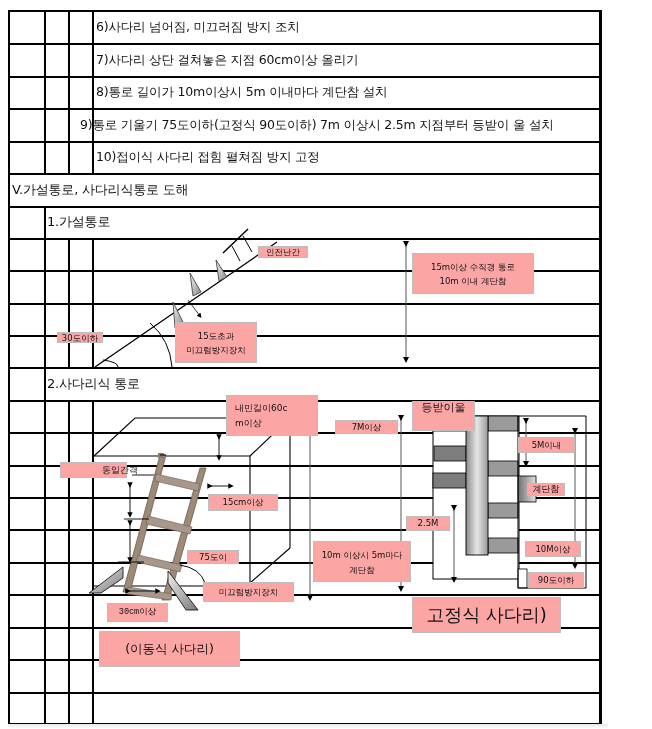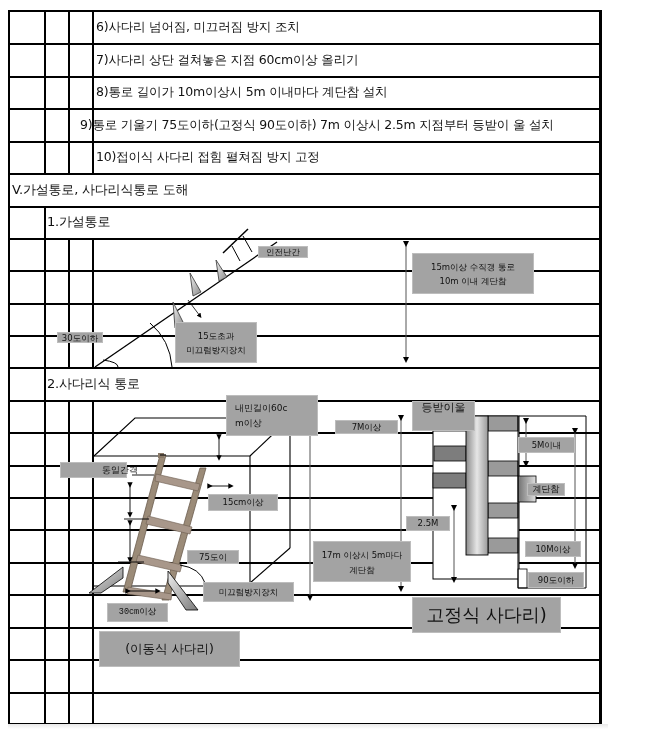--- a/index.html
+++ b/index.html
@@ -3,21 +3,21 @@
 <meta charset="utf-8">
 <style>
   html,body{margin:0;padding:0;background:#ffffff;}
   body{width:652px;height:729px;position:relative;overflow:hidden;font-family:"DejaVu Sans","Liberation Sans",sans-serif;color:#111;}
   .page{position:absolute;left:0;top:0;width:652px;height:729px;}
   .hl{position:absolute;height:2px;background:#000;}
   .vl{position:absolute;width:2px;background:#000;}
   .frame{position:absolute;left:8px;top:10px;width:589px;height:711px;border:2px solid #000;border-right-width:3px;border-bottom-width:3px;box-sizing:content-box;}
   .txt{position:absolute;font-size:12.5px;white-space:nowrap;line-height:16px;letter-spacing:-0.2px;}
   .head{font-size:13px;}
-  .lbl{position:absolute;border:1px solid #bdbdbd;background:#a3a3a3;font-size:8.5px;text-align:center;white-space:nowrap;box-sizing:border-box;color:#111;}
+  .lbl{position:absolute;border:1px solid #bdbdbd;background:#fca5a5;font-size:8.5px;text-align:center;white-space:nowrap;box-sizing:border-box;color:#111;}
   svg{position:absolute;left:0;top:0;overflow:visible;}
   .shadow{position:absolute;left:8px;top:724px;width:600px;height:5px;background:linear-gradient(#e8e8e8,#fff);}
 </style>
 </head>
 <body>
 
 <div class="page">
 
   <div class="frame"></div>
 
@@ -190,21 +190,21 @@
     <div>m이상</div>
   </div>
   <div class="lbl" style="left:60px;top:462px;width:67px;height:16px;line-height:14px;font-size:9px;padding-left:41px;">동일간격</div>
   <div class="lbl" style="left:208px;top:494px;width:70px;height:17px;line-height:15px;">15cm이상</div>
   <div class="lbl" style="left:187px;top:550px;width:52px;height:14px;line-height:12px;">75도이</div>
   <div class="lbl" style="left:203px;top:582px;width:91px;height:20px;line-height:18px;">미끄럼방지장치</div>
   <div class="lbl" style="left:107px;top:603px;width:61px;height:19px;line-height:17px;font-family:Liberation Mono, monospace;">30cm이상</div>
   <div class="lbl" style="left:335px;top:420px;width:63px;height:14px;line-height:12px;">2.5M</div>
   <div class="lbl" style="left:335px;top:420px;width:63px;height:14px;line-height:12px;">7M이상</div>
   <div class="lbl" style="left:313px;top:541px;width:98px;height:41px;padding-top:6px;line-height:15px;">
-    <div>17m 이상시 5m마다</div>
+    <div>10m 이상시 5m마다</div>
     <div>계단참</div>
   </div>
   <div class="lbl" style="left:99px;top:631px;width:141px;height:36px;line-height:34px;">
     <span class="big" style="font-size:12.5px;">(이동식 사다리)</span>
   </div>
 
   <div class="lbl" style="left:412px;top:401px;width:63px;height:30px;line-height:12px;font-size:11px;">등받이울</div>
   <div class="lbl" style="left:518px;top:437px;width:57px;height:16px;line-height:14px;">5M이내</div>
   <div class="lbl" style="left:527px;top:483px;width:38px;height:13px;line-height:11px;font-size:9px;">계단참</div>
   <div class="lbl" style="left:406px;top:516px;width:44px;height:15px;line-height:13px;">2.5M</div>

